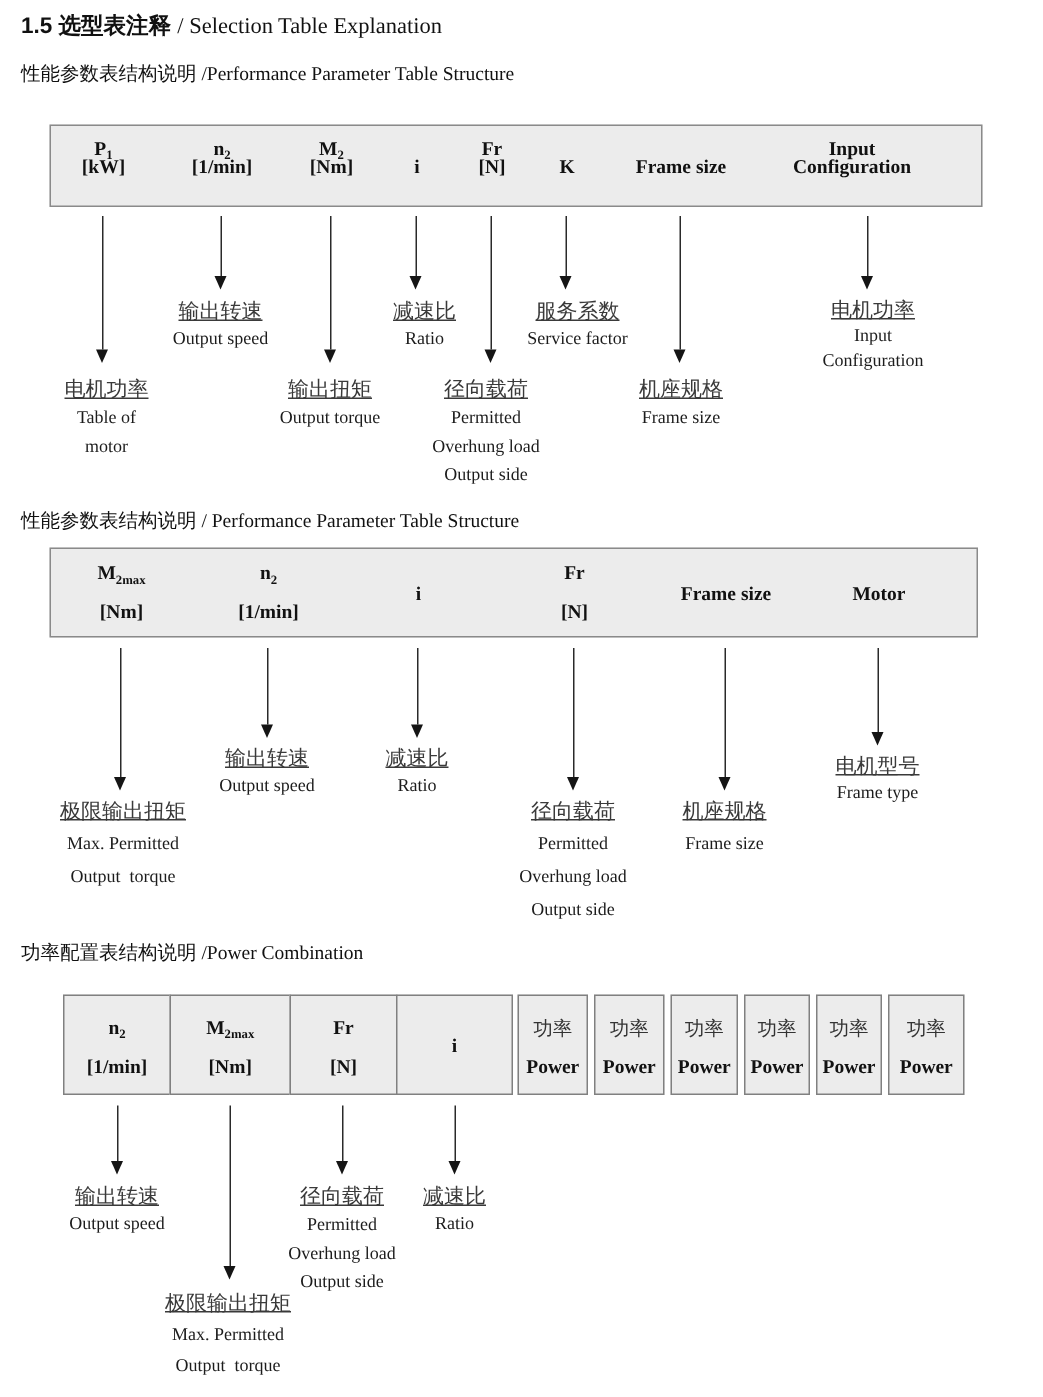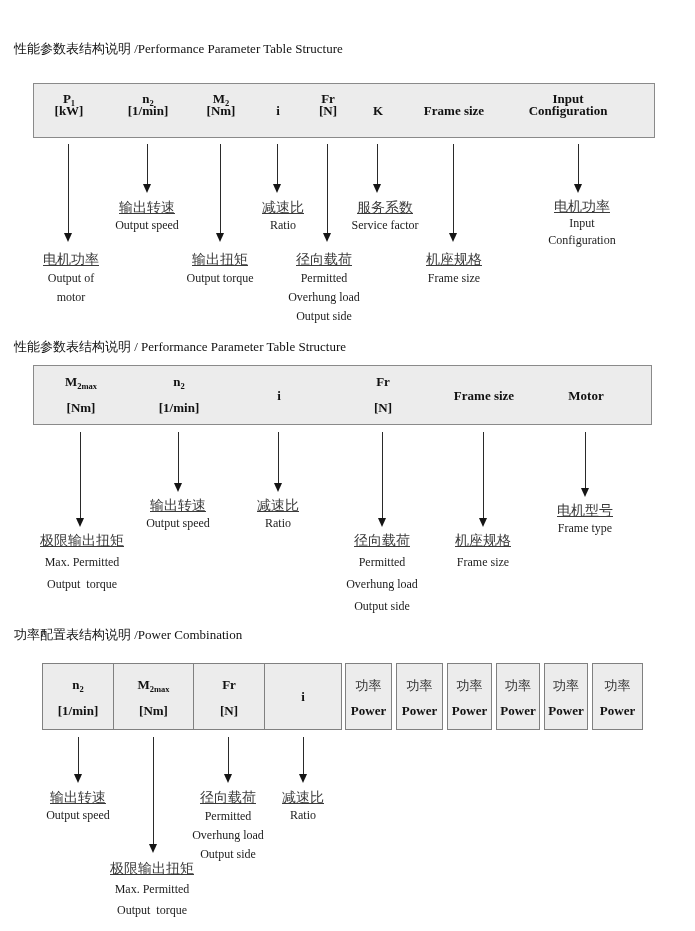--- a/index.html
+++ b/index.html
@@ -32,20 +32,21 @@
   .callout .cn{font-size:14px;color:#3a3a3a;font-family:"Liberation Sans","DejaVu Sans",sans-serif;text-decoration:underline;}
   .callout .en{font-size:12px;color:#1c1c1c;font-family:"Liberation Serif","DejaVu Serif",serif;}
   .lh17 div{line-height:17px;} .lh19 div{line-height:19px;}
   .lh21 div{line-height:21px;} .lh22 div{line-height:22px;}
 </style>
 </head>
 <body>
 
 <div class="page">
 
+  <div class="title"><span class="cnpart">1.5 选型表注释 </span><span class="enpart">/ Selection Table Explanation</span></div>
 
   <div class="hdr" style="top:40px">性能参数表结构说明 /Performance Parameter Table Structure</div>
 
   <div class="tbl t1" style="left:33px;top:83px;width:622px;height:55px">
     <div class="cell two" style="left:35px"><div class="l1"><span>P</span><sub>1</sub></div><div class="l2">[kW]</div></div>
     <div class="cell two" style="left:114px"><div class="l1"><span>n</span><sub>2</sub></div><div class="l2">[1/min]</div></div>
     <div class="cell two" style="left:187px"><div class="l1"><span>M</span><sub>2</sub></div><div class="l2">[Nm]</div></div>
     <div class="cell one" style="left:244px"><div class="l1"><span>i</span></div></div>
     <div class="cell two" style="left:294px"><div class="l1"><span>Fr</span></div><div class="l2">[N]</div></div>
     <div class="cell one" style="left:344px"><div class="l1"><span>K</span></div></div>
@@ -74,21 +75,21 @@
       <div class="cn">服务系数</div>
       <div class="en">Service factor</div>
     </div>
   <div class="callout lh17" style="left:582px;top:198px">
       <div class="cn">电机功率</div>
       <div class="en">Input</div>
       <div class="en">Configuration</div>
     </div>
   <div class="callout lh19" style="left:71px;top:250px">
       <div class="cn">电机功率</div>
-      <div class="en">Output of</div>
+      <div class="en">Table of</div>
       <div class="en">motor</div>
     </div>
   <div class="callout lh19" style="left:220px;top:250px">
       <div class="cn">输出扭矩</div>
       <div class="en">Output torque</div>
     </div>
   <div class="callout lh19" style="left:324px;top:250px">
       <div class="cn">径向载荷</div>
       <div class="en">Permitted</div>
       <div class="en">Overhung load</div>

